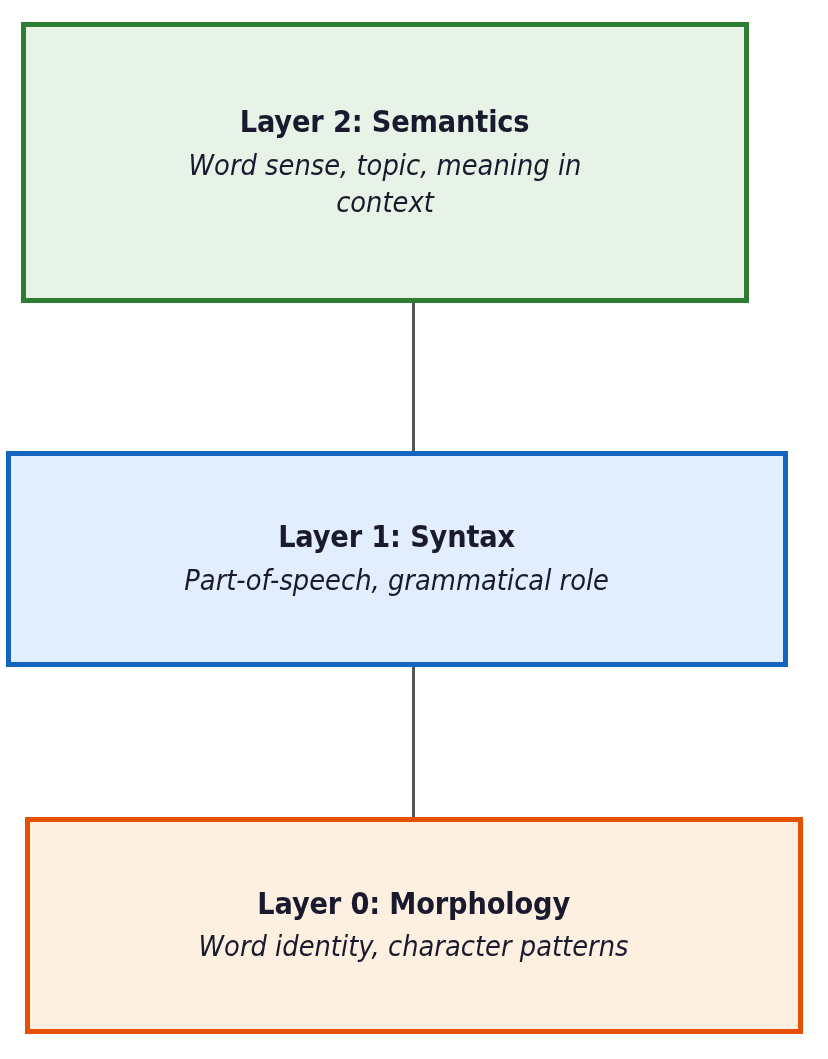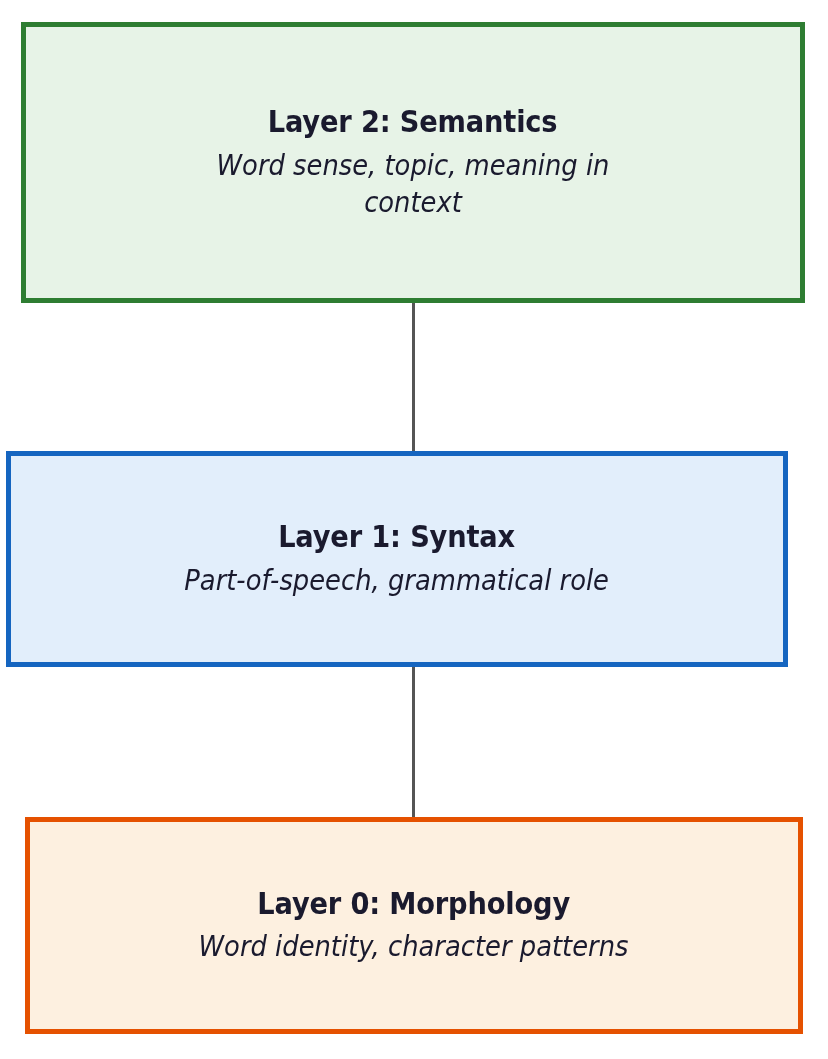--- a/index.html
+++ b/index.html
@@ -68,21 +68,21 @@
     margin-top: 7px;
     transform: scaleX(0.89);
     transform-origin: center;
     max-width: 640px;
   }
 
   
   #box-semantics {
     left: 21px;
     top: 22px;
-    width: 784px;
+    width: 728px;
     height: 281px;
     background: #e7f3e7;
     border: 5px solid #2e7d32;
     padding: 0 60px;
   }
   #box-semantics .layer-subtitle { max-width: 470px; }
 
   
   #box-syntax {
     left: 6px;

